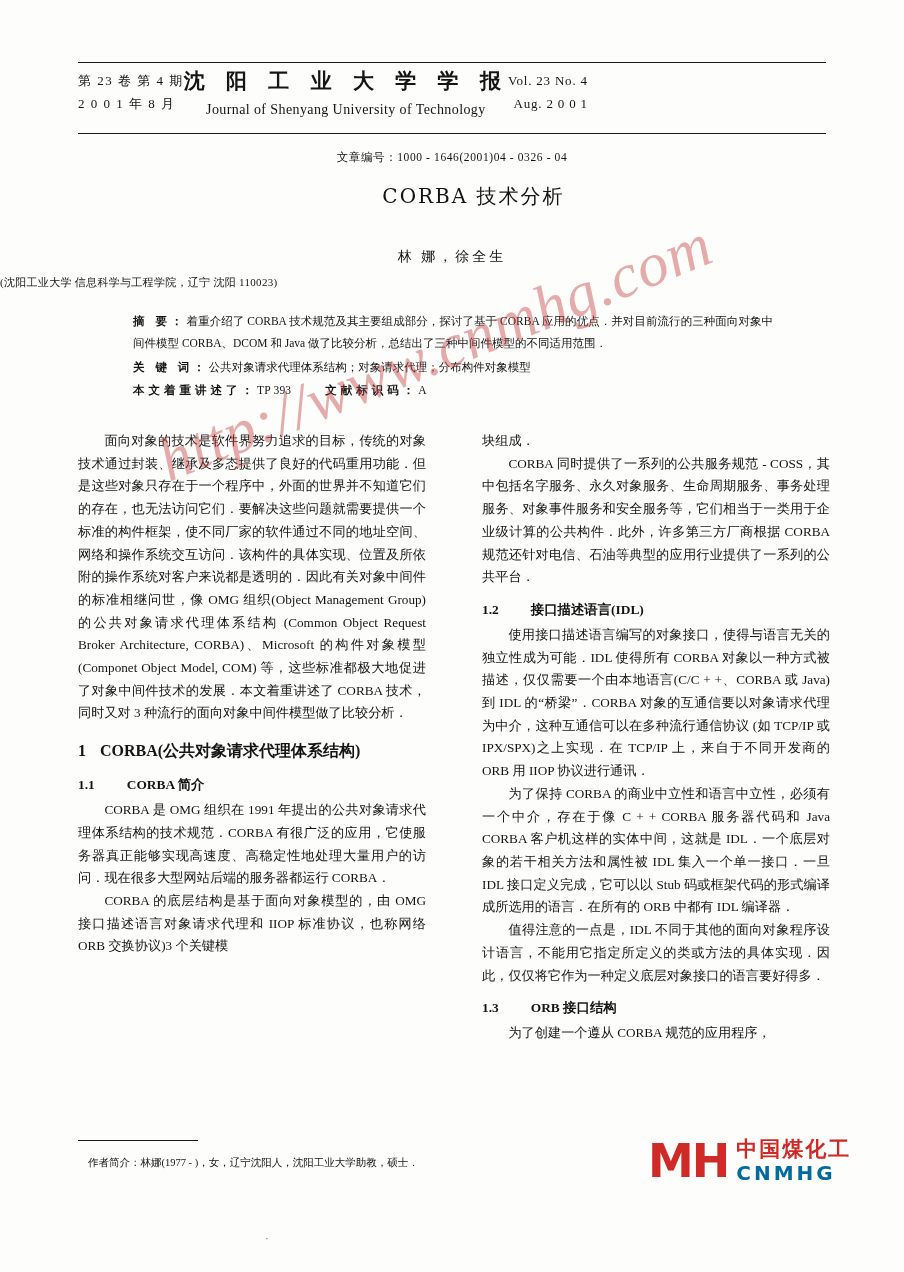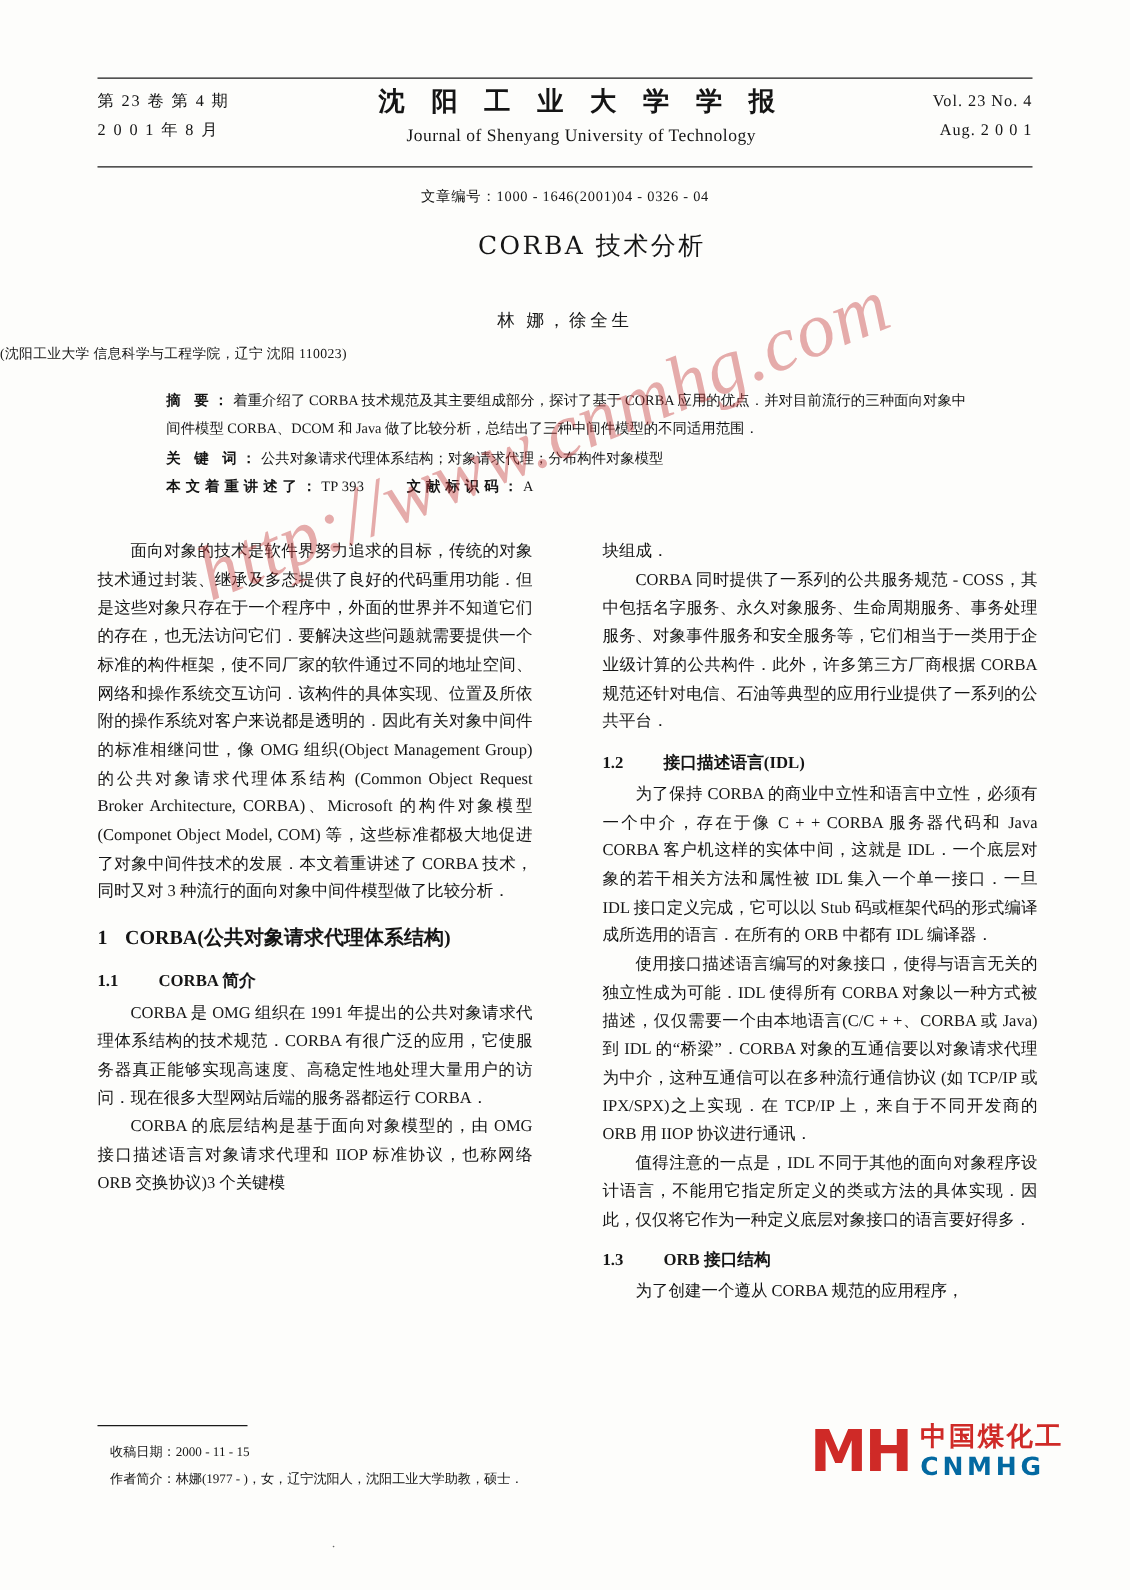--- a/index.html
+++ b/index.html
@@ -18,21 +18,20 @@
     color: #151515;
   }
   
   .masthead {
     position: absolute;
     left: 78px;
     top: 70px;
     width: 748px;
     display: flex;
     align-items: flex-start;
-    justify-content: space-between;
   }
   .mast-left {
     font-size: 13px;
     line-height: 1.75;
     letter-spacing: 1.5px;
     white-space: nowrap;
   }
   .mast-center {
     text-align: center;
     margin-top: -3px;
@@ -279,32 +278,31 @@
       <div class="h1"><span class="num">1</span><span>CORBA(公共对象请求代理体系结构)</span></div>
       <div class="h2"><span class="num">1.1</span><span>CORBA 简介</span></div>
       <p>CORBA 是 OMG 组织在 1991 年提出的公共对象请求代理体系结构的技术规范．CORBA 有很广泛的应用，它使服务器真正能够实现高速度、高稳定性地处理大量用户的访问．现在很多大型网站后端的服务器都运行 CORBA．</p>
       <p>CORBA 的底层结构是基于面向对象模型的，由 OMG 接口描述语言对象请求代理和 IIOP 标准协议，也称网络 ORB 交换协议)3 个关键模</p>
     </div>
 
     <div class="col">
       <p class="noind">块组成．</p>
       <p>CORBA 同时提供了一系列的公共服务规范 - COSS，其中包括名字服务、永久对象服务、生命周期服务、事务处理服务、对象事件服务和安全服务等，它们相当于一类用于企业级计算的公共构件．此外，许多第三方厂商根据 CORBA 规范还针对电信、石油等典型的应用行业提供了一系列的公共平台．</p>
       <div class="h2"><span class="num">1.2</span><span>接口描述语言(IDL)</span></div>
+      <p>使用接口描述语言编写的对象接口，使得与语言无关的独立性成为可能．IDL 使得所有 CORBA 对象以一种方式被描述，仅仅需要一个由本地语言(C/C + +、CORBA 或 Java)到 IDL 的“桥梁”．CORBA 对象的互通信要以对象请求代理为中介，这种互通信可以在多种流行通信协议 (如 TCP/IP 或 IPX/SPX)之上实现．在 TCP/IP 上，来自于不同开发商的 ORB 用 IIOP 协议进行通讯．</p>
       <p>为了保持 CORBA 的商业中立性和语言中立性，必须有一个中介，存在于像 C + + CORBA 服务器代码和 Java CORBA 客户机这样的实体中间，这就是 IDL．一个底层对象的若干相关方法和属性被 IDL 集入一个单一接口．一旦 IDL 接口定义完成，它可以以 Stub 码或框架代码的形式编译成所选用的语言．在所有的 ORB 中都有 IDL 编译器．</p>
-      <p>使用接口描述语言编写的对象接口，使得与语言无关的独立性成为可能．IDL 使得所有 CORBA 对象以一种方式被描述，仅仅需要一个由本地语言(C/C + +、CORBA 或 Java)到 IDL 的“桥梁”．CORBA 对象的互通信要以对象请求代理为中介，这种互通信可以在多种流行通信协议 (如 TCP/IP 或 IPX/SPX)之上实现．在 TCP/IP 上，来自于不同开发商的 ORB 用 IIOP 协议进行通讯．</p>
       <p>值得注意的一点是，IDL 不同于其他的面向对象程序设计语言，不能用它指定所定义的类或方法的具体实现．因此，仅仅将它作为一种定义底层对象接口的语言要好得多．</p>
       <div class="h2"><span class="num">1.3</span><span>ORB 接口结构</span></div>
       <p>为了创建一个遵从 CORBA 规范的应用程序，</p>
     </div>
 
   </div>
 
   <div class="foot-rule"></div>
   <div class="footnote">
-    <div><span>收稿日期：</span><span>2000 - 11 - 15</span></div>
     <div><span>作者简介：</span><span>林娜(1977 - )，女，辽宁沈阳人，沈阳工业大学助教，硕士．</span></div>
   </div>
 
   <div class="wm-url">http://www.cnmhg.com</div>
 
   <div class="wm-logo">
     <div class="mark">MH</div>
     <div class="txt">
       <div class="t1">中国煤化工</div>
       <div class="t2">CNMHG</div>

